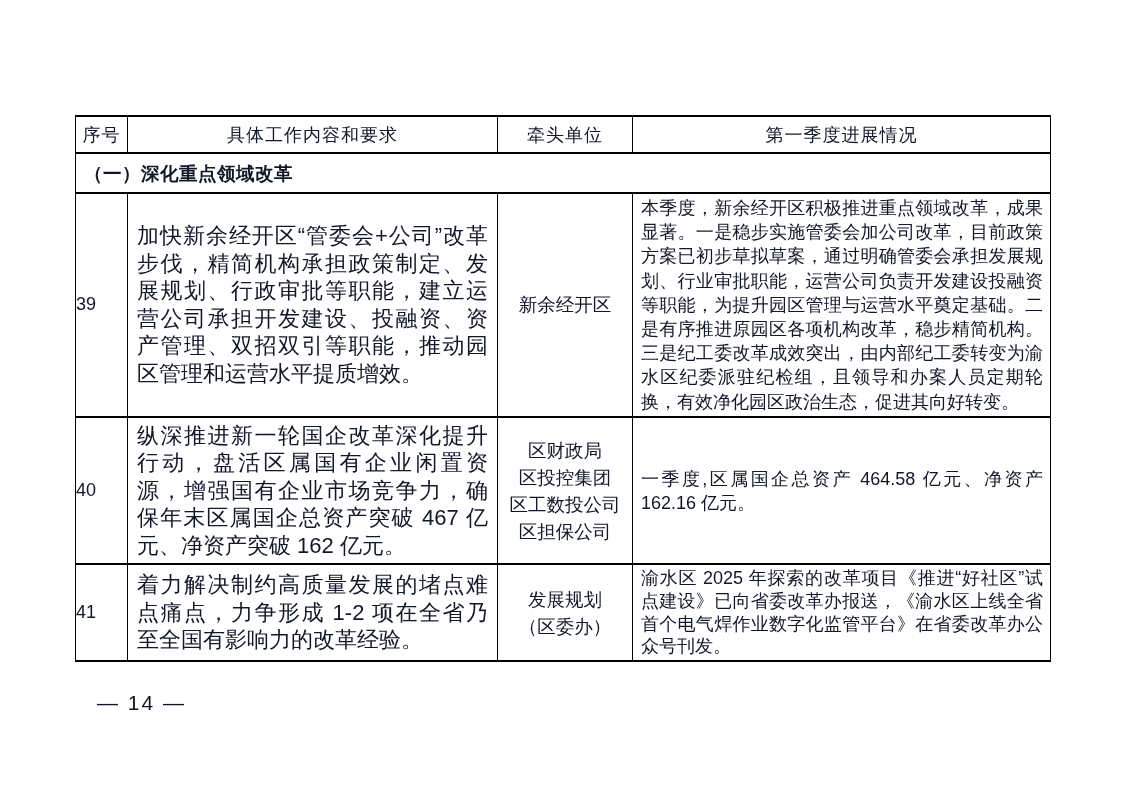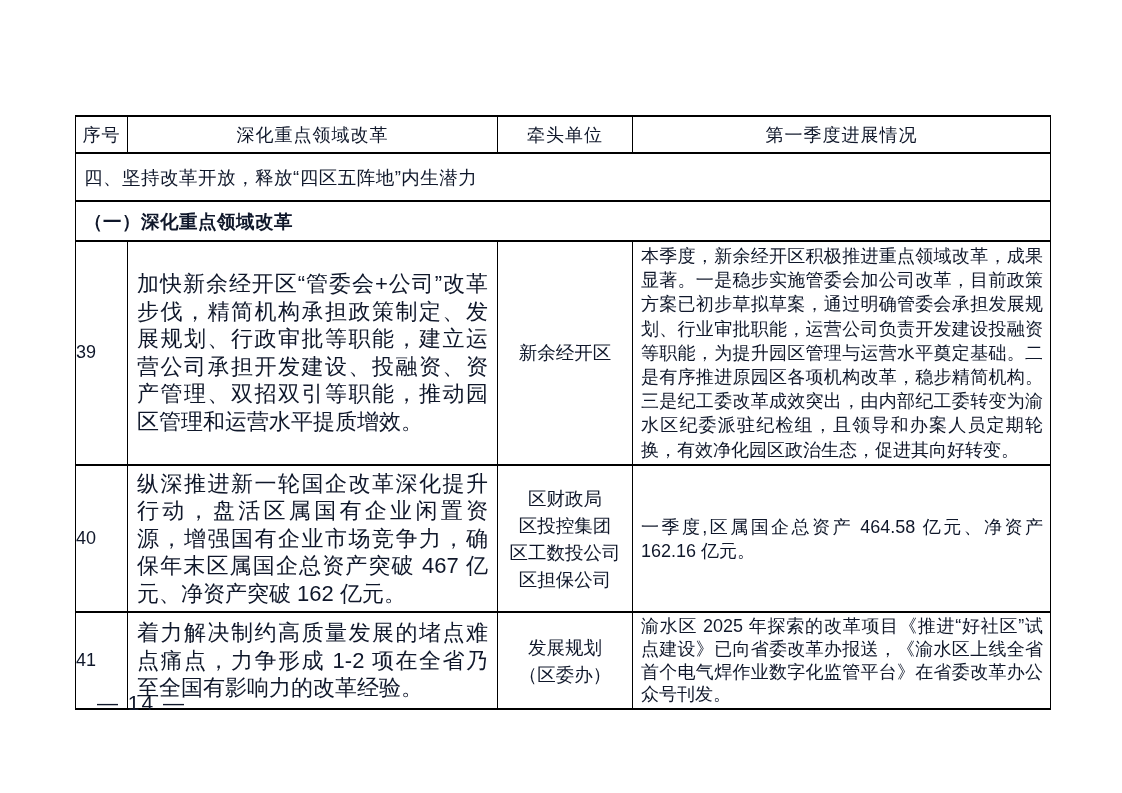--- a/index.html
+++ b/index.html
@@ -97,28 +97,25 @@
   <table class="doc-table">
     <colgroup>
       <col class="c-no">
       <col class="c-content">
       <col class="c-lead">
       <col class="c-progress">
     </colgroup>
     <tbody>
       <tr class="r-header">
         <td>序号</td>
-        <td>深化重点领域改革</td>
+        <td>具体工作内容和要求</td>
         <td>牵头单位</td>
         <td>第一季度进展情况</td>
       </tr>
 
-      <tr class="r-section">
-        <td colspan="4">四、坚持改革开放，释放“四区五阵地”内生潜力</td>
-      </tr>
 
       <tr class="r-subsection">
         <td colspan="4">（一）深化重点领域改革</td>
       </tr>
 
       <tr class="r-39">
         <td class="cell-no">39</td>
         <td class="cell-content">加快新余经开区“管委会+公司”改革步伐，精简机构承担政策制定、发展规划、行政审批等职能，建立运营公司承担开发建设、投融资、资产管理、双招双引等职能，推动园区管理和运营水平提质增效。</td>
         <td class="cell-lead">新余经开区</td>
         <td class="cell-progress">本季度，新余经开区积极推进重点领域改革，成果显著。一是稳步实施管委会加公司改革，目前政策方案已初步草拟草案，通过明确管委会承担发展规划、行业审批职能，运营公司负责开发建设投融资等职能，为提升园区管理与运营水平奠定基础。二是有序推进原园区各项机构改革，稳步精简机构。三是纪工委改革成效突出，由内部纪工委转变为渝水区纪委派驻纪检组，且领导和办案人员定期轮换，有效净化园区政治生态，促进其向好转变。</td>

